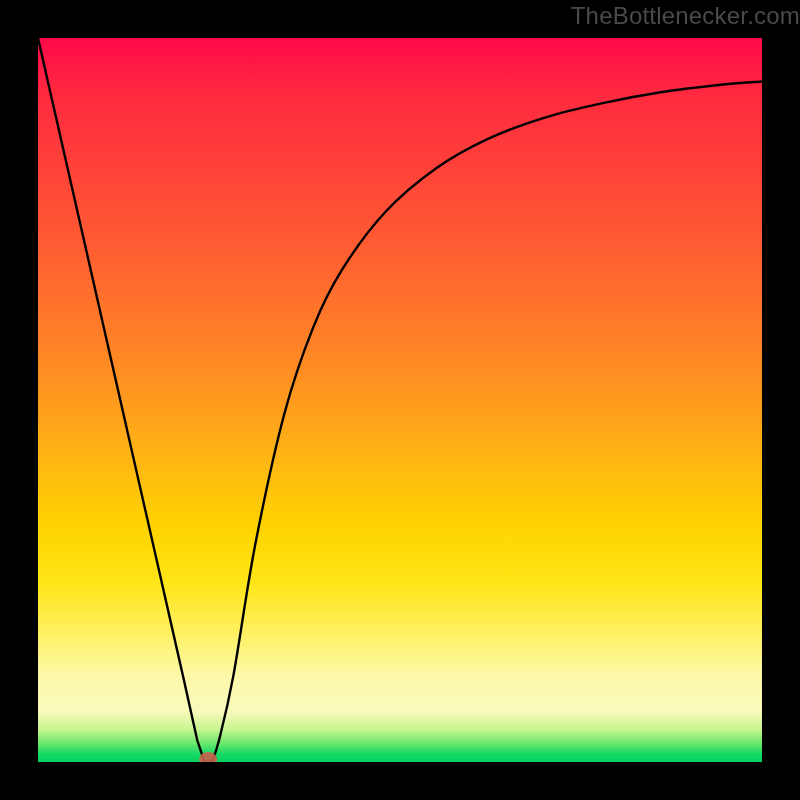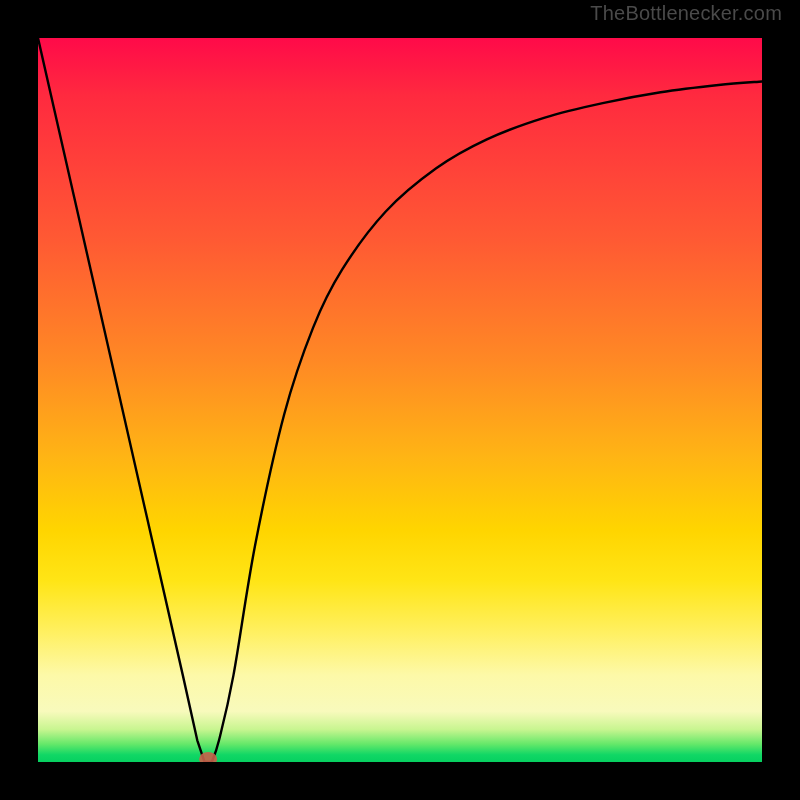--- a/index.html
+++ b/index.html
@@ -13,23 +13,23 @@
   .frame {
     position: relative;
     width: 800px;
     height: 800px;
     background: #000000;
     box-sizing: border-box;
   }
   .watermark {
     position: absolute;
     top: 2px;
-    right: 18px;
+    right: 0;
     color: #4a4a4a;
-    font-size: 20px;
+    font-size: 24px;
     font-weight: 400;
     letter-spacing: 0.2px;
     z-index: 5;
   }
   .plot-area {
     position: absolute;
     left: 38px;
     top: 38px;
     width: 724px;   
     height: 724px;

